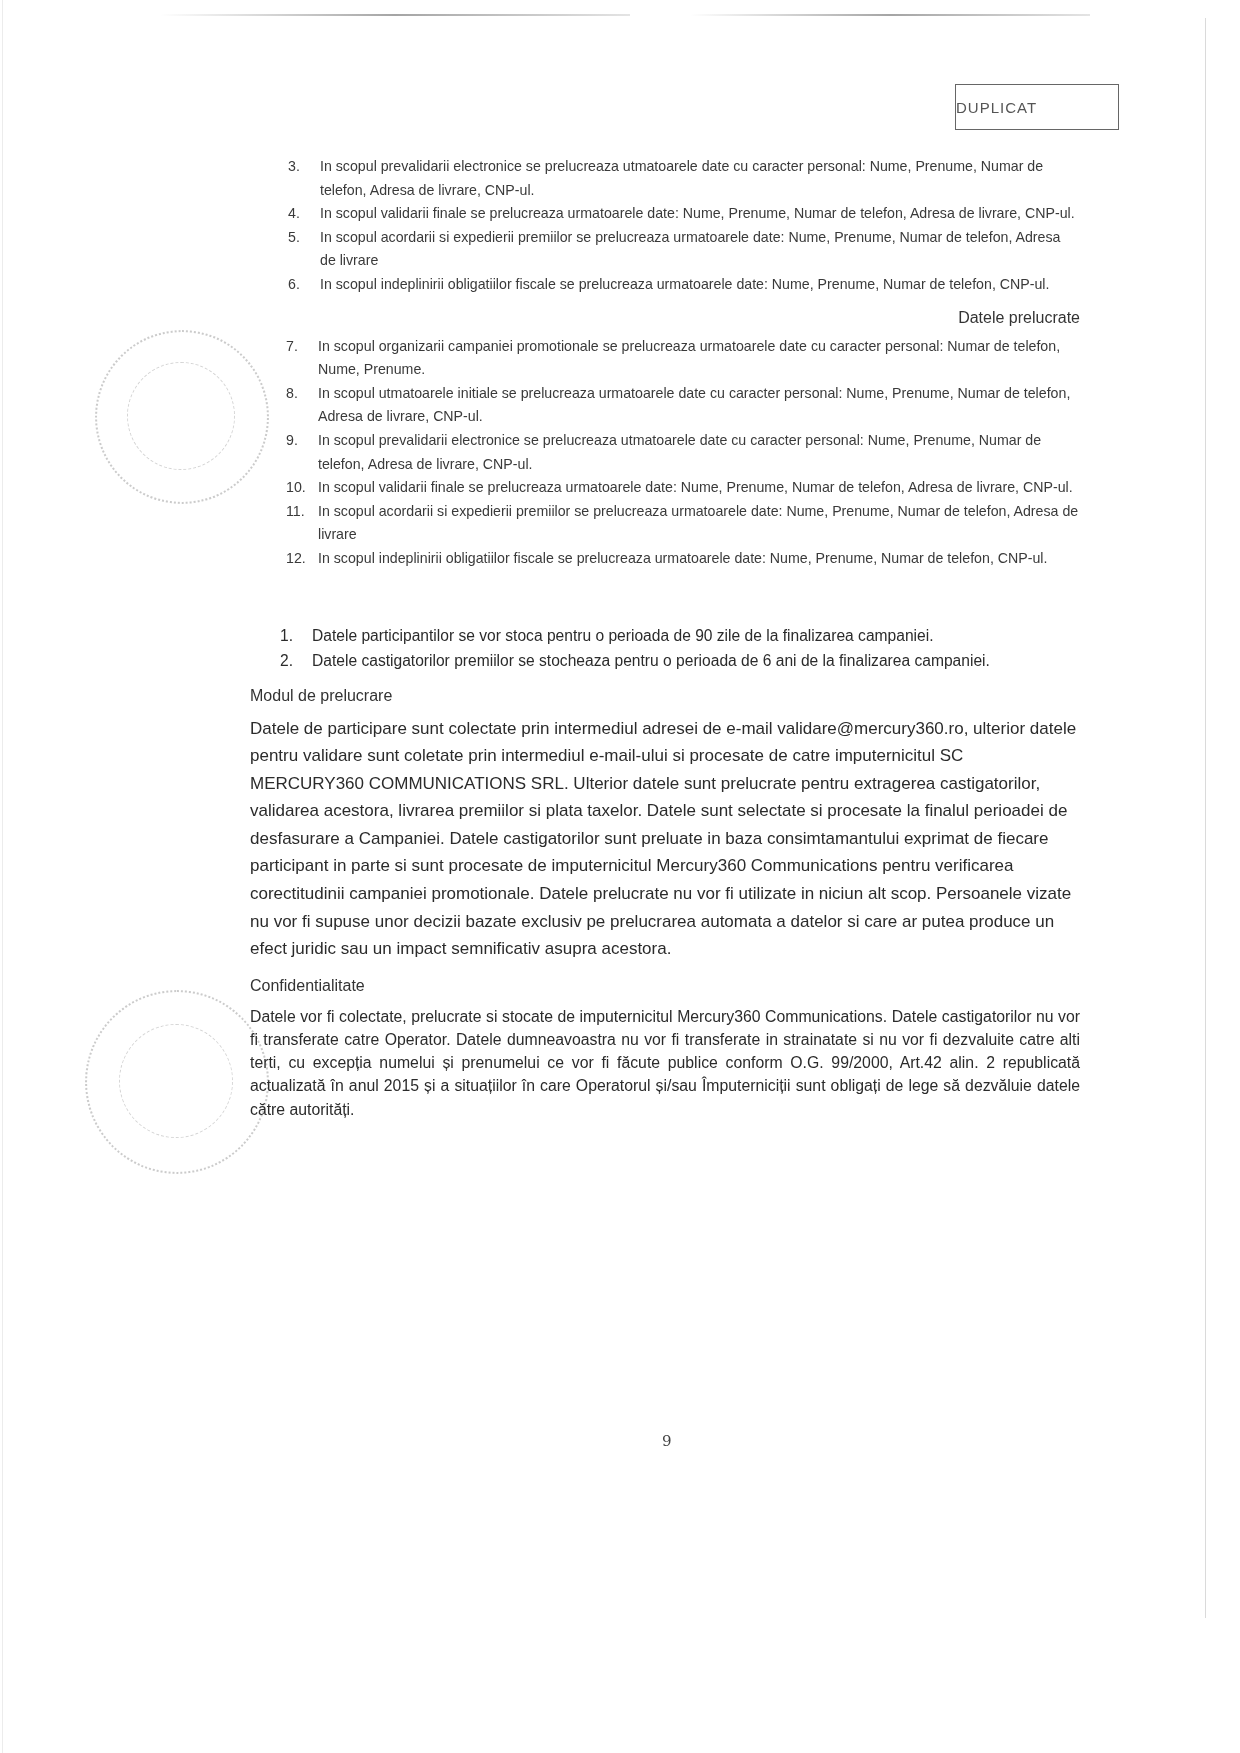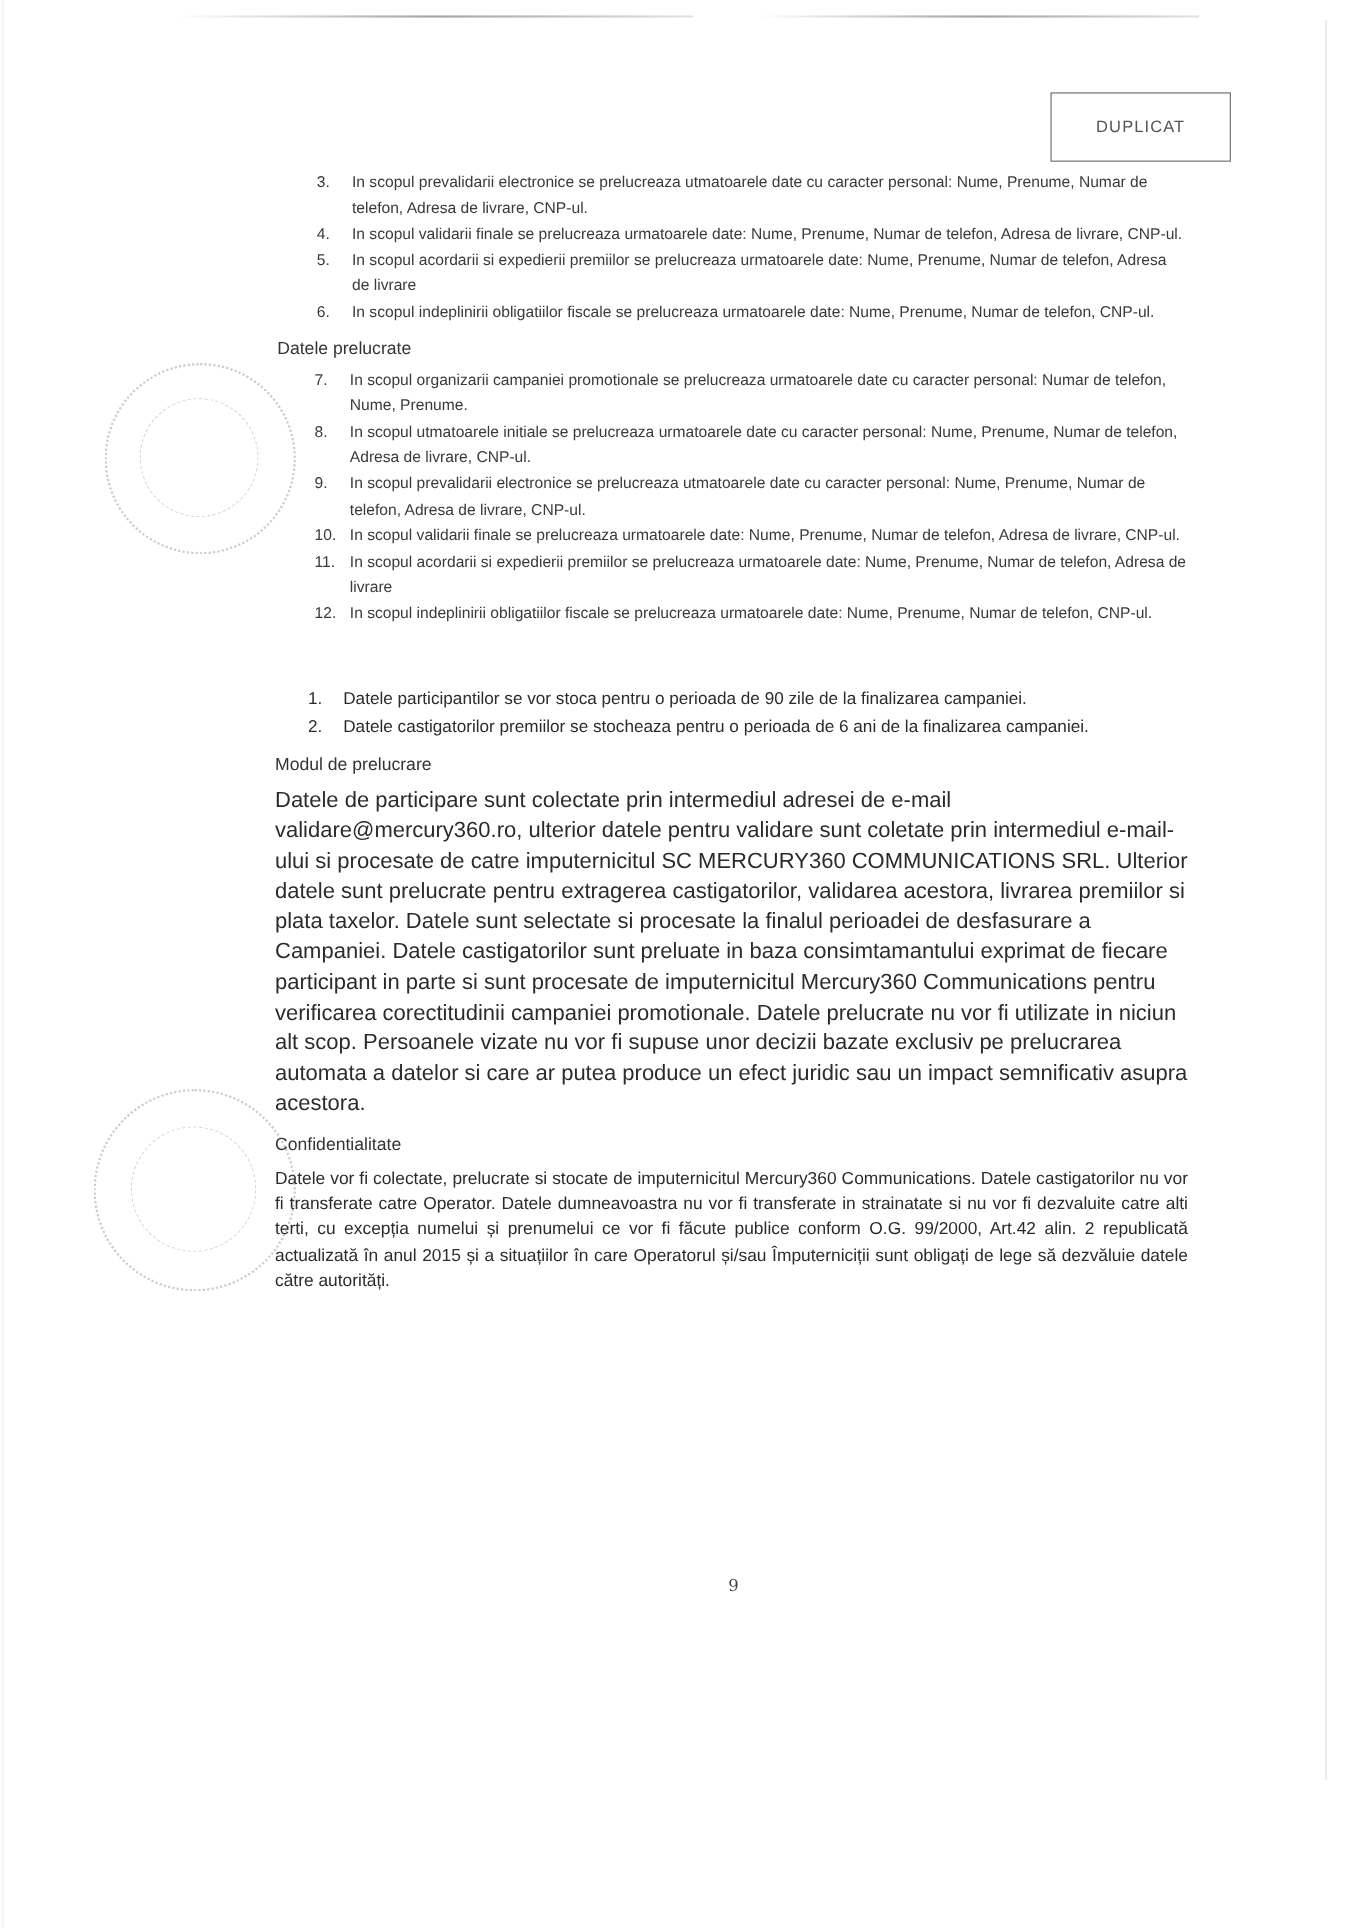--- a/index.html
+++ b/index.html
@@ -1,33 +1,33 @@
 <!DOCTYPE html>
 <html><head>
   <meta charset="utf-8">
   <style>
     html, body { margin: 0; padding: 0; background: #ffffff; }
     body { width: 1240px; height: 1753px; position: relative; overflow: hidden; font-family: "Liberation Sans", sans-serif; color: #2a2a2a; }
     .scan-top { position: absolute; top: 14px; height: 2px; background: linear-gradient(90deg, rgba(120,120,120,0.0), rgba(90,90,90,0.55), rgba(120,120,120,0.2)); }
     .scan-right { position: absolute; right: 34px; top: 18px; width: 1px; height: 1600px; background: rgba(150,150,150,0.35); }
     .scan-left { position: absolute; left: 2px; top: 0; width: 1px; height: 1753px; background: rgba(180,180,180,0.25); }
-    .dup-box { position: absolute; left: 955px; top: 84px; width: 164px; height: 63px; border: 1px solid #666; box-sizing: border-box; display: flex; align-items: center; justify-content: center; }
+    .dup-box { position: absolute; left: 955px; top: 84px; width: 164px; height: 46px; border: 1px solid #666; box-sizing: border-box; display: flex; align-items: center; justify-content: flex-start; }
     .dup-box span { font-size: 15px; letter-spacing: 1px; color: #555; }
     .stamp { position: absolute; border-radius: 50%; border: 2px dotted rgba(140,140,140,0.45); }
     .stamp .inner { position: absolute; border-radius: 50%; border: 1px dashed rgba(150,150,150,0.4); }
     .content { position: absolute; left: 250px; width: 830px; top: 155px; }
     .list { margin: 0; padding: 0; list-style: none; }
     .list li { display: flex; font-size: 14.2px; line-height: 23.6px; color: #3a3a3a; }
     .list li .num { width: 32px; flex: none; text-align: left; }
     .list li .txt { flex: 1; }
     .list.l1 li { margin-left: 38px; }
     .list.l2 li { margin-left: 36px; }
     .heading { font-size: 16px; font-weight: normal; color: #333; margin: 0; }
     .list.l3 li { font-size: 15.6px; line-height: 25px; margin-left: 30px; color: #2b2b2b; }
-    .para { font-size: 20px; line-height: 27.6px; color: #2b2b2b; margin: 0; }
+    .para { font-size: 17px; line-height: 27.6px; color: #2b2b2b; margin: 0; }
     .para.justify { text-align: justify; }
     .pagenum { position: absolute; left: 662px; top: 1432px; font-size: 15px; color: #444; font-family: "DejaVu Serif", serif; }
   </style>
 </head>
 <body>
 
 <div class="scan-left"></div>
 <div class="scan-top" style="left:160px;width:470px;"></div>
 <div class="scan-top" style="left:690px;width:400px;"></div>
 <div class="scan-right"></div>
@@ -58,21 +58,21 @@
         <span class="num">5.</span>
         <span class="txt">In scopul acordarii si expedierii premiilor se prelucreaza urmatoarele date: Nume, Prenume, Numar de telefon, Adresa de livrare</span>
       </li>
       <li>
         <span class="num">6.</span>
         <span class="txt">In scopul indeplinirii obligatiilor fiscale se prelucreaza urmatoarele date: Nume, Prenume, Numar de telefon, CNP-ul.</span>
       </li>
     </ul>
 
   <div style="height:12px"></div>
-  <h3 class="heading" style="margin-left:2px;">Datele prelucrate</h3>
+  <h3 class="heading" style="margin-left:2px;text-align:right;">Datele prelucrate</h3>
   <div style="height:8px"></div>
   <ul class="list l2" id="list-datele">
       <li>
         <span class="num">7.</span>
         <span class="txt">In scopul organizarii campaniei promotionale se prelucreaza urmatoarele date cu caracter personal: Numar de telefon, Nume, Prenume.</span>
       </li>
       <li>
         <span class="num">8.</span>
         <span class="txt">In scopul utmatoarele initiale se prelucreaza urmatoarele date cu caracter personal: Nume, Prenume, Numar de telefon, Adresa de livrare, CNP-ul.</span>
       </li>

